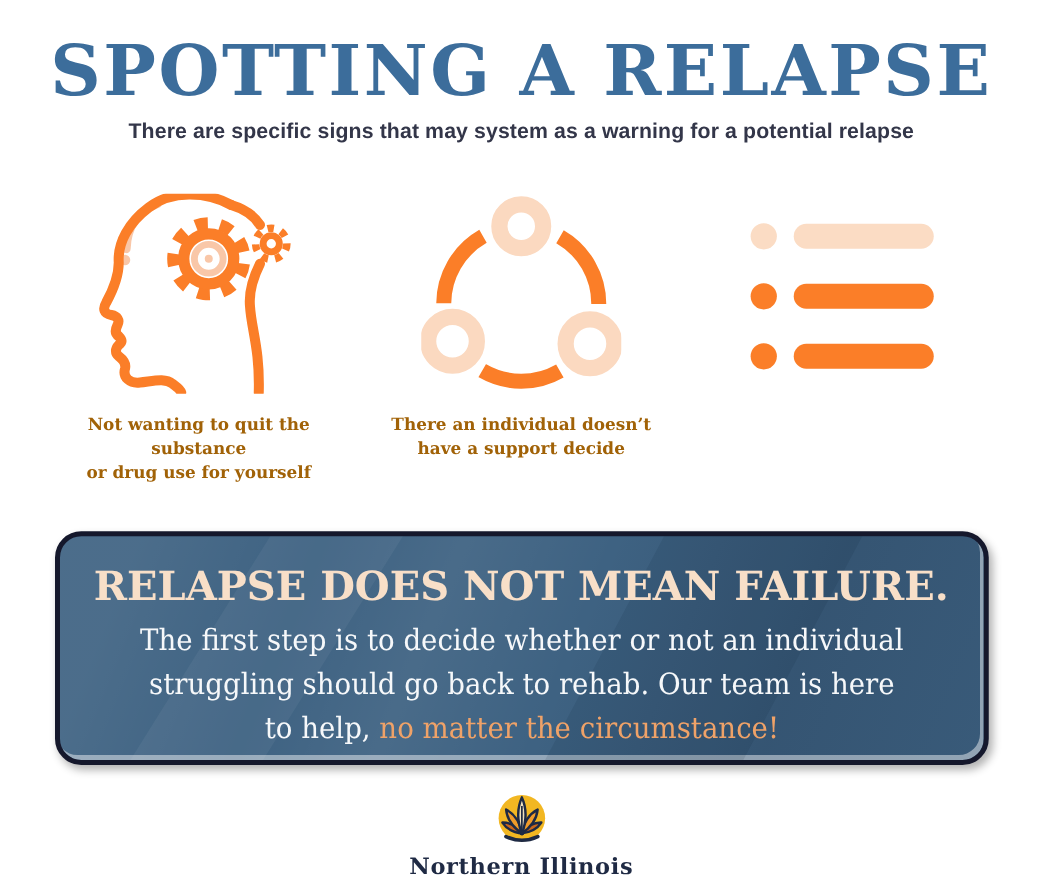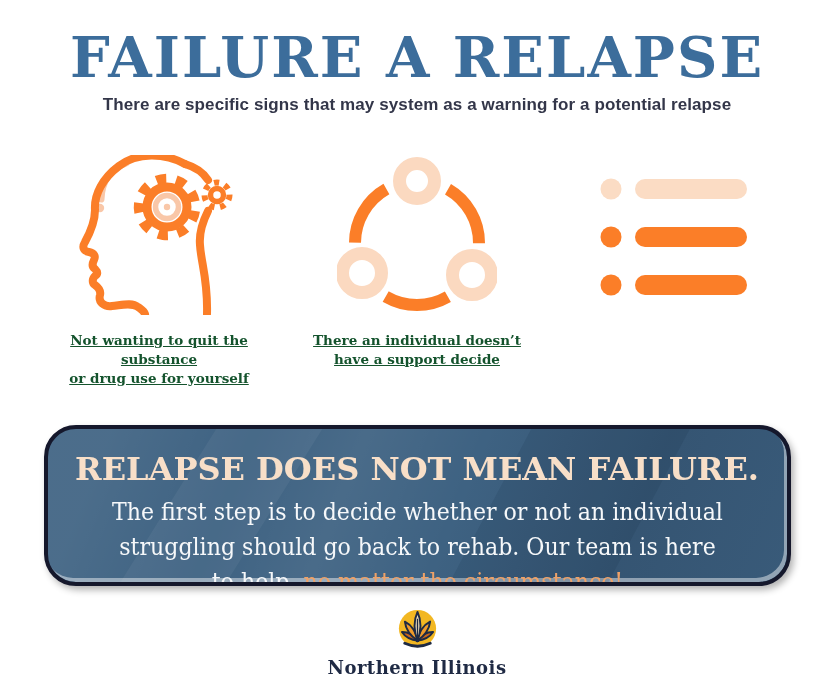--- a/index.html
+++ b/index.html
@@ -44,37 +44,36 @@
     align-items: center;
   }
   .sign-icon { width: 160px; height: 160px; }
   .sign-caption {
     margin-top: 16px;
     text-align: center;
     font-family: "DejaVu Serif", serif;
     font-weight: bold;
     font-size: 13.5px;
     line-height: 1.4;
-    color: #14532d;
-    text-decoration: underline;
+    color: #a16207;
   }
   .sign-caption span { display: block; }
   
   .quote-box {
     position: relative;
     margin: 38px auto 0 auto;
     width: 747px;
-    height: 161px;
+    height: 187px;
     background:
       linear-gradient(112deg, rgba(255,255,255,0.07) 8%, rgba(255,255,255,0) 26%,
         rgba(255,255,255,0.06) 40%, rgba(255,255,255,0) 55%,
         rgba(12,24,44,0.18) 78%, rgba(12,24,44,0.10) 100%),
       #3e6282;
     border: 4px solid #15182c;
-    border-radius: 32px;
+    border-radius: 21px;
     overflow: hidden;
     text-align: center;
     box-shadow: inset -3px -4px 0 rgba(255,255,255,0.45), 3px 4px 7px rgba(0,0,0,0.30);
   }
   .quote-box .streak {
     position: absolute; pointer-events: none;
     background: rgba(255,255,255,0.05);
   }
   .streak.s1 { width: 90px; height: 300px; left: 120px; top: -60px; transform: rotate(32deg); }
   .streak.s2 { width: 140px; height: 320px; left: 450px; top: -80px; transform: rotate(28deg); background: rgba(10,25,50,0.10); }
@@ -115,21 +114,21 @@
     letter-spacing: 0.5px;
     color: #1f2a44;
   }
 </style>
 </head>
 <body>
 
 <div class="page">
 
   <div class="header">
-    <div class="main-title">FAILURE A RELAPSE</div>
+    <div class="main-title">SPOTTING A RELAPSE</div>
     <div class="subtitle">There are specific signs that may system as a warning for a potential relapse</div>
   </div>
 
   <div class="signs-row">
 
     <div class="sign-col">
       <svg class="sign-icon" viewBox="0 0 160 160">
 
         <path d="M22 44 Q23 17 47 8" fill="none" stroke="#f9c7a8" stroke-width="7" stroke-linecap="round"></path>
         <circle cx="21" cy="53" r="4.2" fill="#f9c7a8"></circle>

